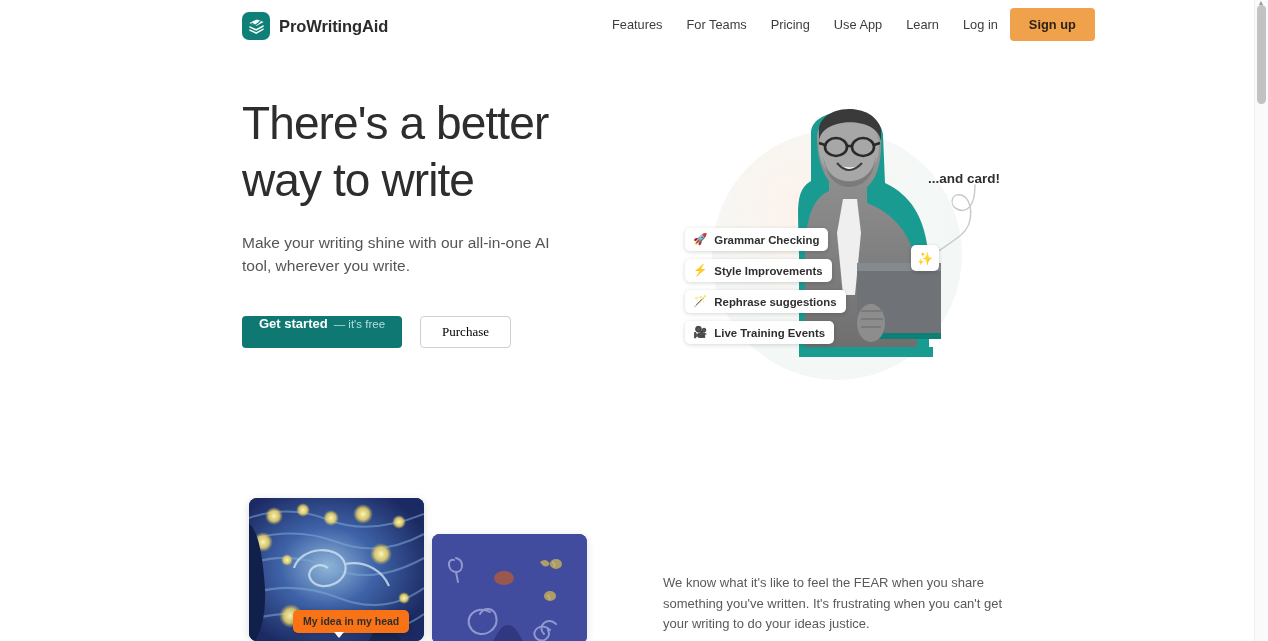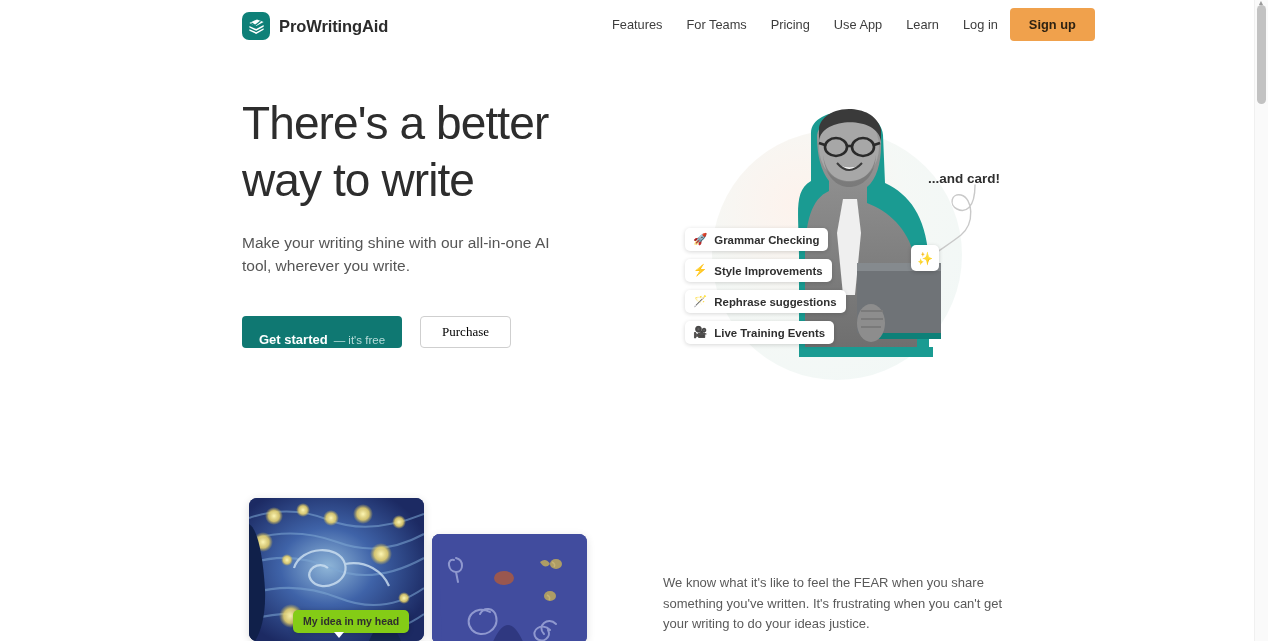--- a/index.html
+++ b/index.html
@@ -121,21 +121,21 @@
   .hero-cta {
     margin-top: 39px;
     display: flex;
     align-items: center;
     gap: 18px;
   }
   .btn-primary {
     background: #0f7872;
     border: none;
     border-radius: 4px;
-    padding: 16px 17px;
+    padding: 0 17px;
     height: 32px;
     display: inline-flex;
     align-items: baseline;
     gap: 6px;
     cursor: pointer;
     font-family: "Liberation Sans", sans-serif;
   }
   .btn-primary .p-main {
     color: #ffffff;
     font-size: 13px;
@@ -277,21 +277,21 @@
     height: 143px;
     border-radius: 8px;
     overflow: hidden;
     box-shadow: 0 2px 9px rgba(0,0,0,.14);
   }
   .pic-starry svg { display:block; width: 175px; height: 143px; }
   .pic-caption {
     position: absolute;
     left: 44px;
     top: 112px;
-    background: #84cc16;
+    background: #f97316;
     border-radius: 5px;
     box-shadow: 0 1px 5px rgba(0,0,0,.22);
     font-size: 10.5px;
     font-weight: 600;
     color: #2e2e2e;
     padding: 5px 10px 6px 10px;
     white-space: nowrap;
     z-index: 4;
   }
   .pic-caption::after {

